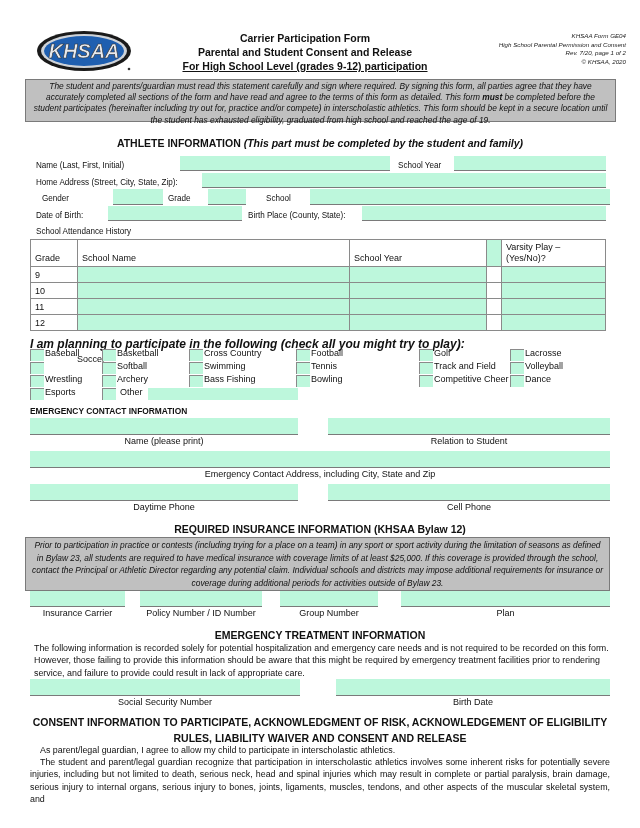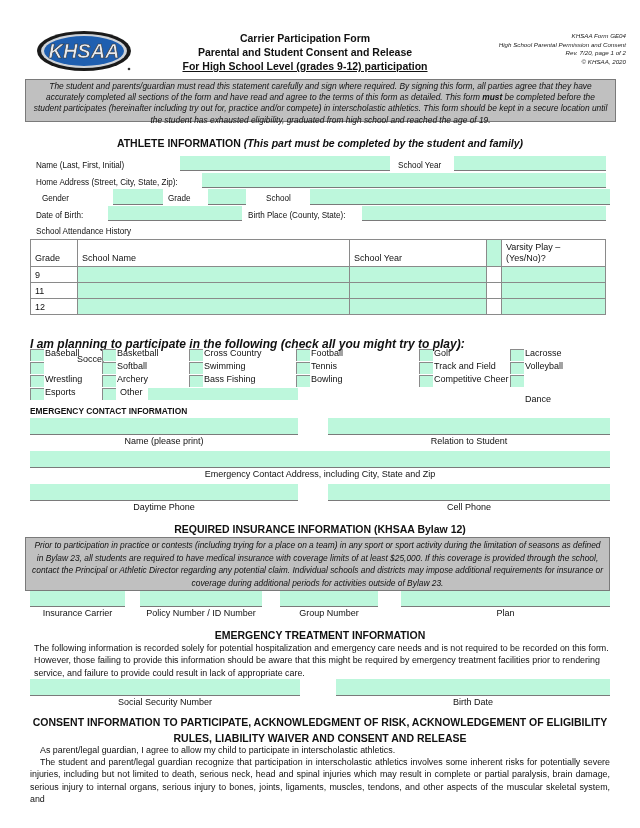--- a/index.html
+++ b/index.html
@@ -88,20 +88,27 @@
   <tbody>
       <tr class="head">
     <td>Grade</td>
     <td>School Name</td>
     <td>School Year</td>
     <td class="g"></td>
     <td>Varsity Play – (Yes/No)?</td>
   </tr>
   <tr>
     <td>9</td>
+    <td class="g"></td>
+    <td class="g"></td>
+    <td></td>
+    <td class="g"></td>
+  </tr>
+  <tr>
+    <td>10</td>
     <td class="g"></td>
     <td class="g"></td>
     <td></td>
     <td class="g"></td>
   </tr>
   <tr>
     <td>11</td>
     <td class="g"></td>
     <td class="g"></td>
     <td></td>
@@ -152,21 +159,21 @@
     <div class="cbl" style="left: 434px; top: 348px;">Golf</div>
     <div class="cb" style="left: 419px; top: 362px;"></div>
     <div class="cbl" style="left: 434px; top: 361px;">Track and Field</div>
     <div class="cb" style="left: 419px; top: 375px;"></div>
     <div class="cbl" style="left: 434px; top: 374px;">Competitive Cheer</div>
     <div class="cb" style="left: 510px; top: 349px;"></div>
     <div class="cbl" style="left: 525px; top: 348px;">Lacrosse</div>
     <div class="cb" style="left: 510px; top: 362px;"></div>
     <div class="cbl" style="left: 525px; top: 361px;">Volleyball</div>
     <div class="cb" style="left: 510px; top: 375px;"></div>
-    <div class="cbl" style="left: 525px; top: 394px; text-align: center;">Dance</div>
+    <div class="cbl" style="left: 525px; top: 374px; text-align: center;">Dance</div>
   </div>
 <div class="field" style="left:148px;top:388px;width:150px;height:12px;border-bottom:none;"></div>
 
 <div class="abs" style="left:30px;top:406px;font-size:8.4px;font-weight:bold;">EMERGENCY CONTACT INFORMATION</div>
 <div class="field" style="left:30px;top:418px;width:268px;height:17px;"></div>
 <div class="field" style="left:328px;top:418px;width:282px;height:17px;"></div>
 <div class="clbl" style="left:30px;top:436px;width:268px;">Name (please print)</div>
 <div class="clbl" style="left:328px;top:436px;width:282px;">Relation to Student</div>
 
 <div class="field" style="left:30px;top:451px;width:580px;height:17px;"></div>

